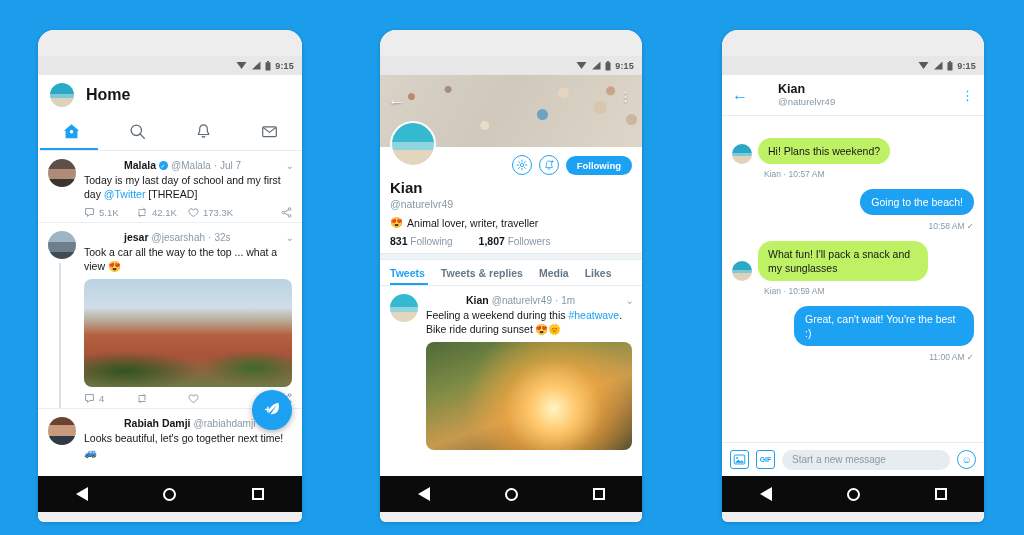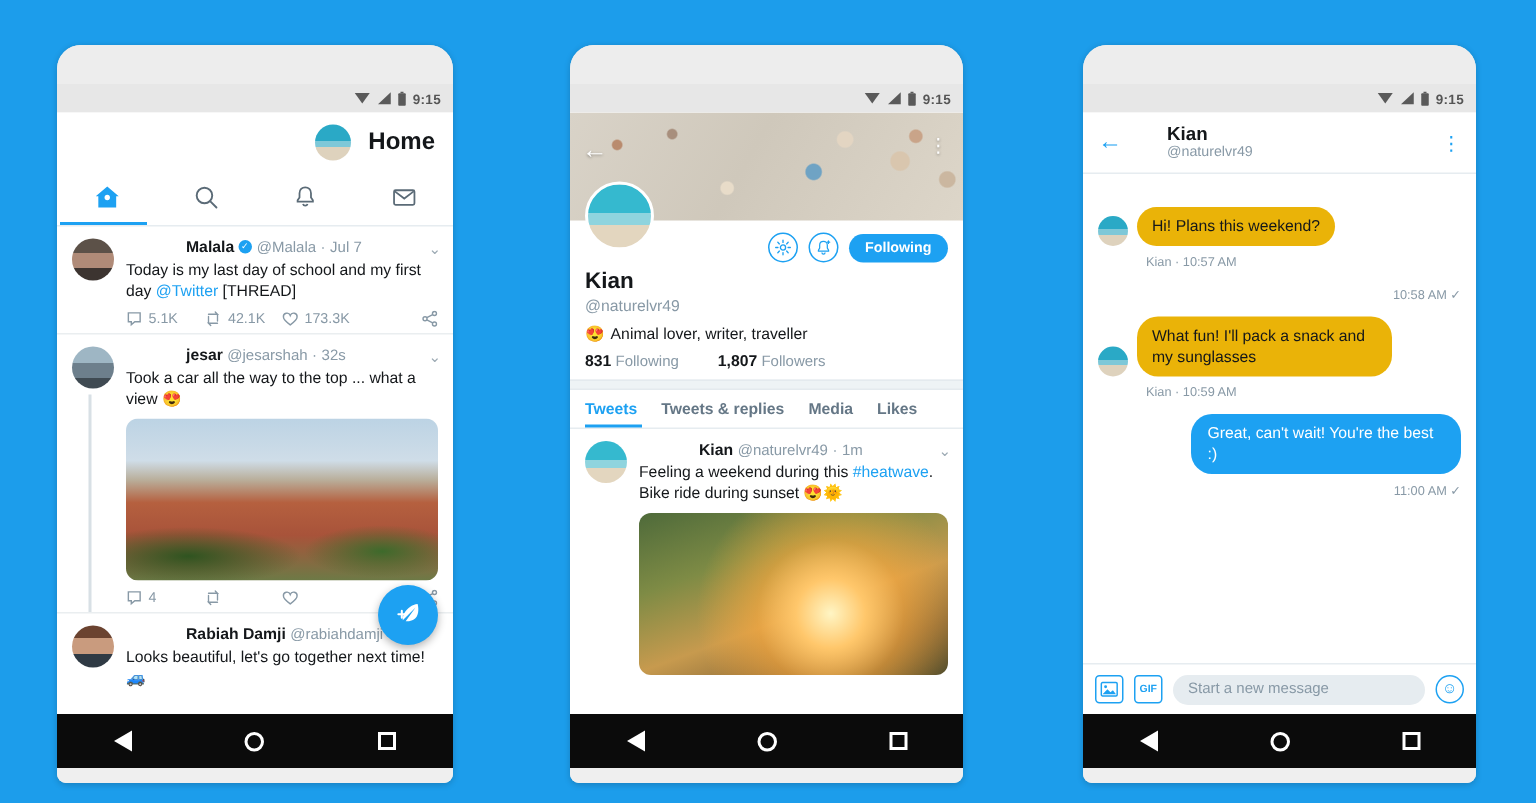--- a/index.html
+++ b/index.html
@@ -38,21 +38,21 @@
   .circ-home { width: 13px; height: 13px; border: 2px solid #fff; border-radius: 50%; }
   .sq-recent { width: 12px; height: 12px; border: 2px solid #fff; }
   .phone-bottom { height: 10px; background: #efefef; flex: none; }
 
   
   #phone-home    { left: 38px;  top: 30px; width: 264px; height: 492px; }
   #phone-profile { left: 380px; top: 30px; width: 262px; height: 492px; }
   #phone-chat    { left: 722px; top: 30px; width: 262px; height: 492px; }
 
   
-  .home-header { display: flex; align-items: center; gap: 12px; padding: 8px 12px 6px; background:#fff;justify-content:flex-end;}
+  .home-header { display: flex; align-items: center; gap: 12px; padding: 8px 12px 6px; background:#fff;}
   .avatar {
     border-radius: 50%; flex: none; overflow: hidden; position: relative;
     background: linear-gradient(#2aa9c6 0 45%, #7ec8d8 45% 62%, #ded2bd 62% 100%);
   }
   .av-24 { width: 24px; height: 24px; }
   .av-28 { width: 28px; height: 28px; }
   .av-20 { width: 20px; height: 20px; }
   .page-title { font-size: 16px; font-weight: 700; color: #14171a; }
 
   .tabstrip {
@@ -135,21 +135,21 @@
 
   
   .chat-header { display: flex; align-items: center; gap: 10px; padding: 7px 10px; background: #fff; border-bottom: 1px solid #e6ecf0; }
   .chat-back { color: #1da1f2; font-size: 16px; line-height: 1; }
   .chat-title { flex: 1; text-align: left; padding-left: 20px; }
   .chat-name { font-size: 12.5px; font-weight: 700; color: #14171a; line-height: 14px; }
   .chat-handle { font-size: 9.5px; color: #8899a6; line-height: 12px; }
   .chat-more { color: #1da1f2; font-size: 13px; }
   .chat-body { background: #fff; padding: 22px 10px 6px; display: flex; flex-direction: column; gap: 4px; height: 100%;}
   .row-in { display: flex; align-items: flex-end; gap: 6px; }
-  .bub-in { background: #eab308; color: #14171a; border-radius: 14px; padding: 6px 10px; font-size: 10.5px; line-height: 14px; max-width: 170px; }
+  .bub-in { background: #bef264; color: #14171a; border-radius: 14px; padding: 6px 10px; font-size: 10.5px; line-height: 14px; max-width: 170px; }
   .meta-in { font-size: 8.5px; color: #8899a6; margin-left: 32px; margin-top: 1px; margin-bottom: 6px;}
   .row-out { display: flex; justify-content: flex-end; }
   .bub-out { background: #1da1f2; color: #fff; border-radius: 14px; padding: 6px 11px; font-size: 10.5px; line-height: 14px; max-width: 180px; }
   .meta-out { font-size: 8.5px; color: #8899a6; text-align: right; margin-top: 2px; margin-bottom: 6px; }
   .composer { position: absolute; left: 0; right: 0; bottom: 0; height: 34px; background: #fff; border-top: 1px solid #e6ecf0; display: flex; align-items: center; gap: 7px; padding: 0 8px; }
   .comp-btn { width: 19px; height: 19px; border: 1.3px solid #1da1f2; border-radius: 3px; display: flex; align-items: center; justify-content: center; color: #1da1f2; font-size: 7px; font-weight: 700; }
   .msg-input { flex: 1; height: 20px; border-radius: 12px; background: #e6ecf0; display: flex; align-items: center; padding: 0 10px; font-size: 10px; color: #8899a6; }
   .emoji-btn { width: 19px; height: 19px; border-radius: 50%; border: 1.3px solid #1da1f2; color: #1da1f2; display: flex; align-items: center; justify-content: center; font-size: 10px; }
 </style>
 </head>
@@ -434,20 +434,23 @@
         <span class="chat-more">⋮</span>
       </div>
 
       <div class="chat-body">
         <div class="row-in">
           <div class="avatar av-20"></div>
           <div class="bub-in">Hi! Plans this weekend?</div>
         </div>
         <div class="meta-in">Kian · 10:57 AM</div>
 
+        <div class="row-out">
+          <div class="bub-out">Going to the beach!</div>
+        </div>
         <div class="meta-out">10:58 AM ✓</div>
 
         <div class="row-in">
           <div class="avatar av-20"></div>
           <div class="bub-in">What fun! I'll pack a snack and my sunglasses</div>
         </div>
         <div class="meta-in">Kian · 10:59 AM</div>
 
         <div class="row-out">
           <div class="bub-out">Great, can't wait! You're the best :)</div>

